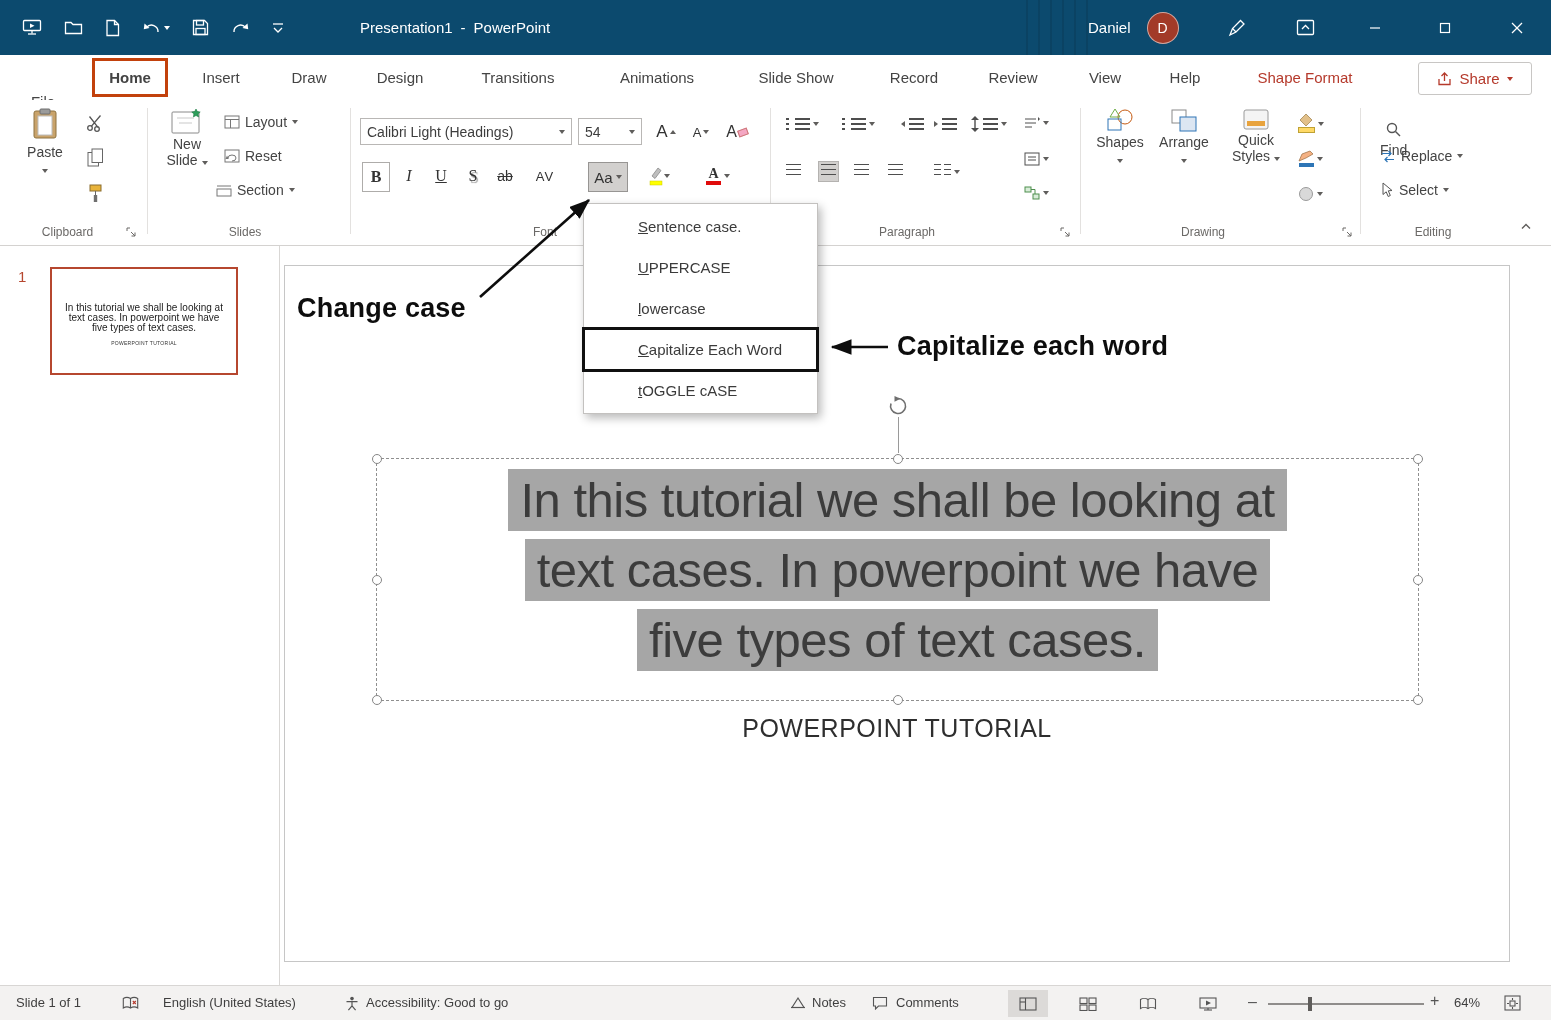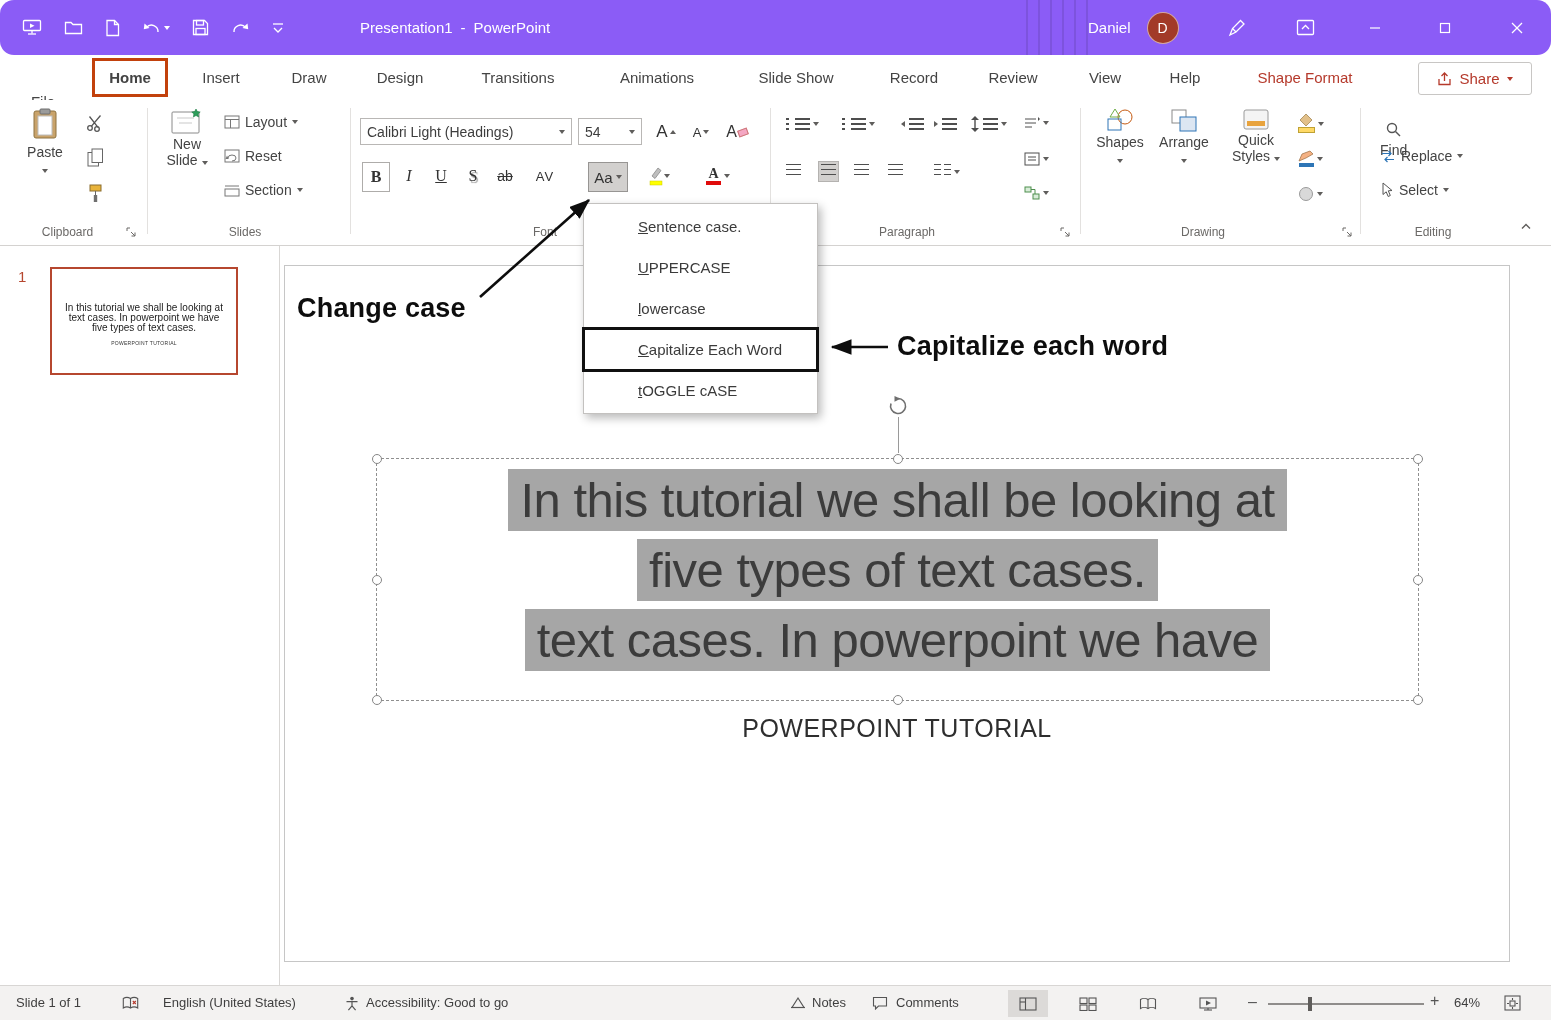--- a/index.html
+++ b/index.html
@@ -1,19 +1,19 @@
 <!DOCTYPE html>
 <html><head>
 <meta charset="utf-8">
 <style>
   html,body{margin:0;padding:0;background:#fff;font-family:"Liberation Sans",sans-serif;}
   .app{position:relative;width:1551px;height:1020px;overflow:hidden;background:#fff;}
   .ab{position:absolute;}
   
-  .titlebar{position:absolute;left:0;top:0;width:1551px;height:55px;background:#8b5cf6;border-radius:14px;}
+  .titlebar{position:absolute;left:0;top:0;width:1551px;height:55px;background:#0c4a6e;}
   .qat{position:absolute;top:0;left:22px;height:55px;display:flex;align-items:center;gap:22px;}
   .qat .qi{display:flex;align-items:center;gap:3px;cursor:default;}
   .tb-title{position:absolute;left:360px;top:0;height:55px;display:flex;align-items:center;gap:8px;color:#fff;font-size:15px;}
   .tb-search{position:absolute;left:607px;top:10px;width:415px;height:34px;background:#f3c8bd;border-radius:2px;display:flex;align-items:center;gap:14px;padding-left:30px;box-sizing:border-box;color:#35221e;font-size:15px;}
   .stripes{position:absolute;left:1026px;top:0;width:66px;height:55px;background:repeating-linear-gradient(90deg,rgba(0,0,0,.10) 0 2px,transparent 2px 12px);}
   .tb-user{position:absolute;left:1088px;top:0;height:55px;display:flex;align-items:center;gap:16px;color:#fff;font-size:15px;}
   .avatar{width:30px;height:30px;border-radius:50%;background:#a23a28;border:1px solid rgba(255,255,255,.55);color:#fff;font-size:14px;display:flex;align-items:center;justify-content:center;}
   .winctl{position:absolute;top:0;height:55px;width:50px;display:flex;align-items:center;justify-content:center;}
   
   .tabsrow{position:absolute;left:0;top:55px;width:1551px;height:45px;background:#fff;}
@@ -246,21 +246,21 @@
       <span class="chev"></span>
     </div>
     <div class="sbtn" style="left:224px;top:48px;">
       <svg width="16" height="14" viewBox="0 0 16 14" fill="none" stroke="#777">
           <rect x="1" y="1" width="14" height="12" fill="#fff"></rect>
           <path d="M4 9 a4 3 0 1 1 4 3"></path>
           <polygon points="3,6.5 4.8,10 1.5,10" fill="#777" stroke="none"></polygon>
         </svg>
       <span>Reset</span>
     </div>
-    <div class="sbtn" style="left:224px;top:82px;">
+    <div class="sbtn" style="left:216px;top:82px;">
       <svg width="16" height="14" viewBox="0 0 16 14" fill="none" stroke="#777">
           <line x1="1" y1="3" x2="15" y2="3"></line>
           <rect x="1" y="6" width="14" height="7" fill="#fff"></rect>
         </svg>
       <span>Section</span>
       <span class="chev"></span>
     </div>
     <div class="gl" style="left:190px;width:110px;">Slides</div>
     <div class="sep" style="left:350px;"></div>
 
@@ -506,22 +506,22 @@
         <span class="handle" style="left:calc(50% - 5px);top:-5px;"></span>
         <span class="handle" style="right:-5px;top:-5px;"></span>
         <span class="handle" style="left:-5px;top:calc(50% - 5px);"></span>
         <span class="handle" style="right:-5px;top:calc(50% - 5px);"></span>
         <span class="handle" style="left:-5px;bottom:-5px;"></span>
         <span class="handle" style="left:calc(50% - 5px);bottom:-5px;"></span>
         <span class="handle" style="right:-5px;bottom:-5px;"></span>
 
         <div class="slidebody">
           <span class="hl">In this tutorial we shall be looking at</span>
+          <span class="hl">text cases. In powerpoint we have</span>
           <span class="hl">five types of text cases.</span>
-          <span class="hl">text cases. In powerpoint we have</span>
         </div>
       </div>
 
       <div class="subtitle">POWERPOINT TUTORIAL</div>
     </div>
   </div>
 
   <div class="casemenu">
     <div class="mi">
         <span class="mi-l">Sentence case.</span>

